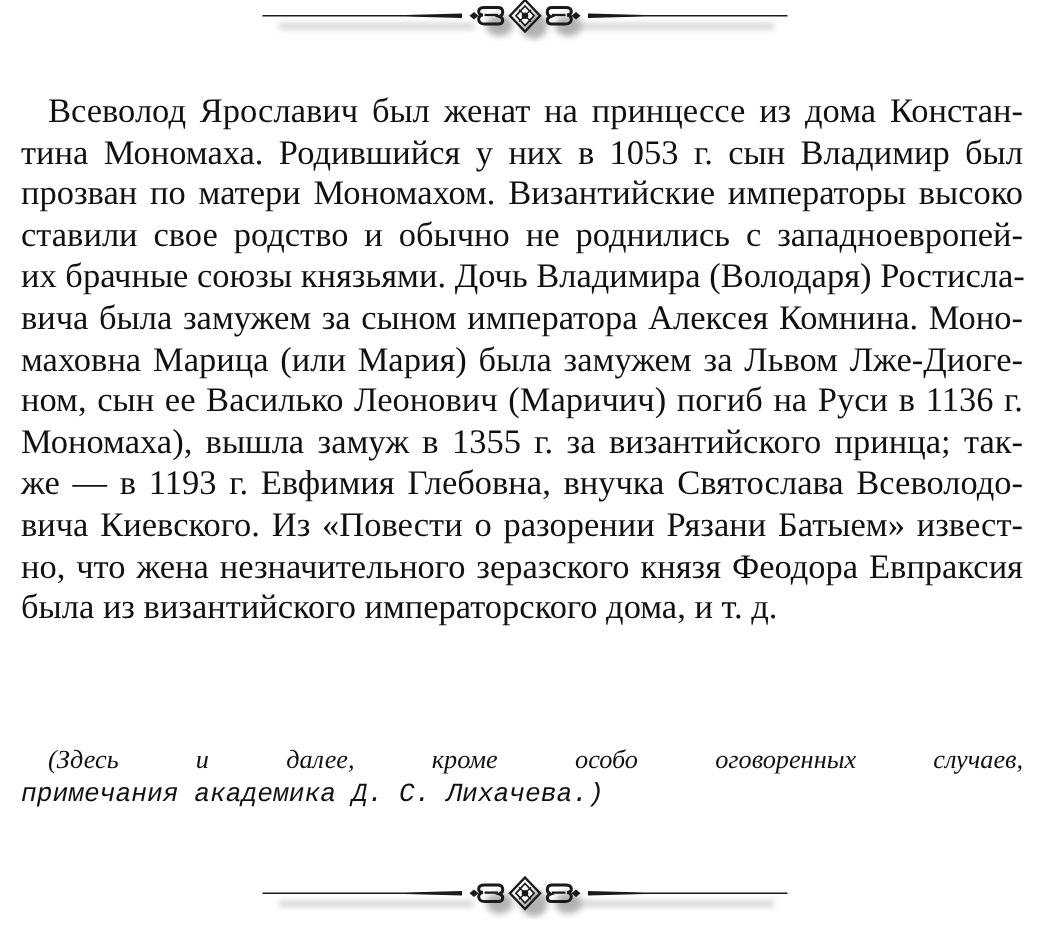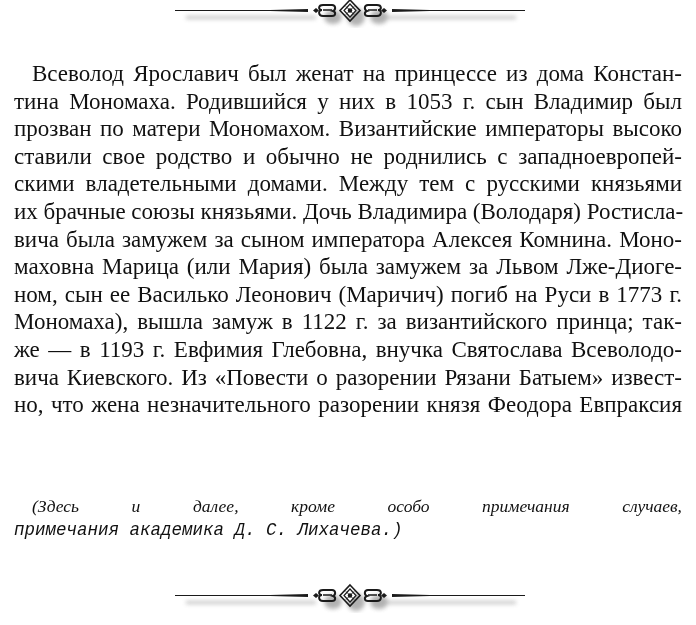--- a/index.html
+++ b/index.html
@@ -97,33 +97,33 @@
     <circle cx="180" cy="12.5" r="2.2" fill="#1a1a1a"></circle>
     <path d="M176 8.5 L184 16.5 M184 8.5 L176 16.5" stroke="#1a1a1a" stroke-width="0.9"></path>
   </svg>
 </div>
 
 <div class="body-text">
   <span class="line first">Всеволод Ярославич был женат на принцессе из дома Констан-</span>
   <span class="line">тина Мономаха. Родившийся у них в 1053 г. сын Владимир был</span>
   <span class="line">прозван по матери Мономахом. Византийские императоры высоко</span>
   <span class="line">ставили свое родство и обычно не роднились с западноевропей-</span>
-  <span class="line">скими владетельными домами. Между тем с русскими князьями</span>
   <span class="line">их брачные союзы князьями. Дочь Владимира (Володаря) Ростисла-</span>
   <span class="line">вича была замужем за сыном императора Алексея Комнина. Моно-</span>
   <span class="line">маховна Марица (или Мария) была замужем за Львом Лже-Диоге-</span>
-  <span class="line">ном, сын ее Василько Леонович (Маричич) погиб на Руси в 1773 г.</span>
-  <span class="line">Мономаха), вышла замуж в 1122 г. за византийского принца; так-</span>
+  <span class="line">ном, сын ее Василько Леонович (Маричич) погиб на Руси в 1136 г.</span>
+  <span class="line">Мономаха), вышла замуж в 1355 г. за византийского принца; так-</span>
   <span class="line">же — в 1193 г. Евфимия Глебовна, внучка Святослава Всеволодо-</span>
   <span class="line">вича Киевского. Из «Повести о разорении Рязани Батыем» извест-</span>
-  <span class="line">но, что жена незначительного разорении князя Феодора Евпраксия</span>
+  <span class="line">но, что жена незначительного зеразского князя Феодора Евпраксия</span>
+  <span class="line last">была из византийского императорского дома, и т. д.</span>
 </div>
 
 <div class="footnote">
-  <span class="fn-line first">(Здесь и далее, кроме особо примечания случаев,</span>
+  <span class="fn-line first">(Здесь и далее, кроме особо оговоренных случаев,</span>
   <span class="fn-line last">примечания академика Д. С. Лихачева.)</span>
 </div>
 
 <div class="ornament ornament-bottom">
   <svg width="360" height="30" viewBox="0 0 360 30">
     <defs>
       <filter id="sh2" x="-10%" y="-50%" width="120%" height="250%">
         <feGaussianBlur stdDeviation="2"></feGaussianBlur>
       </filter>
     </defs>

